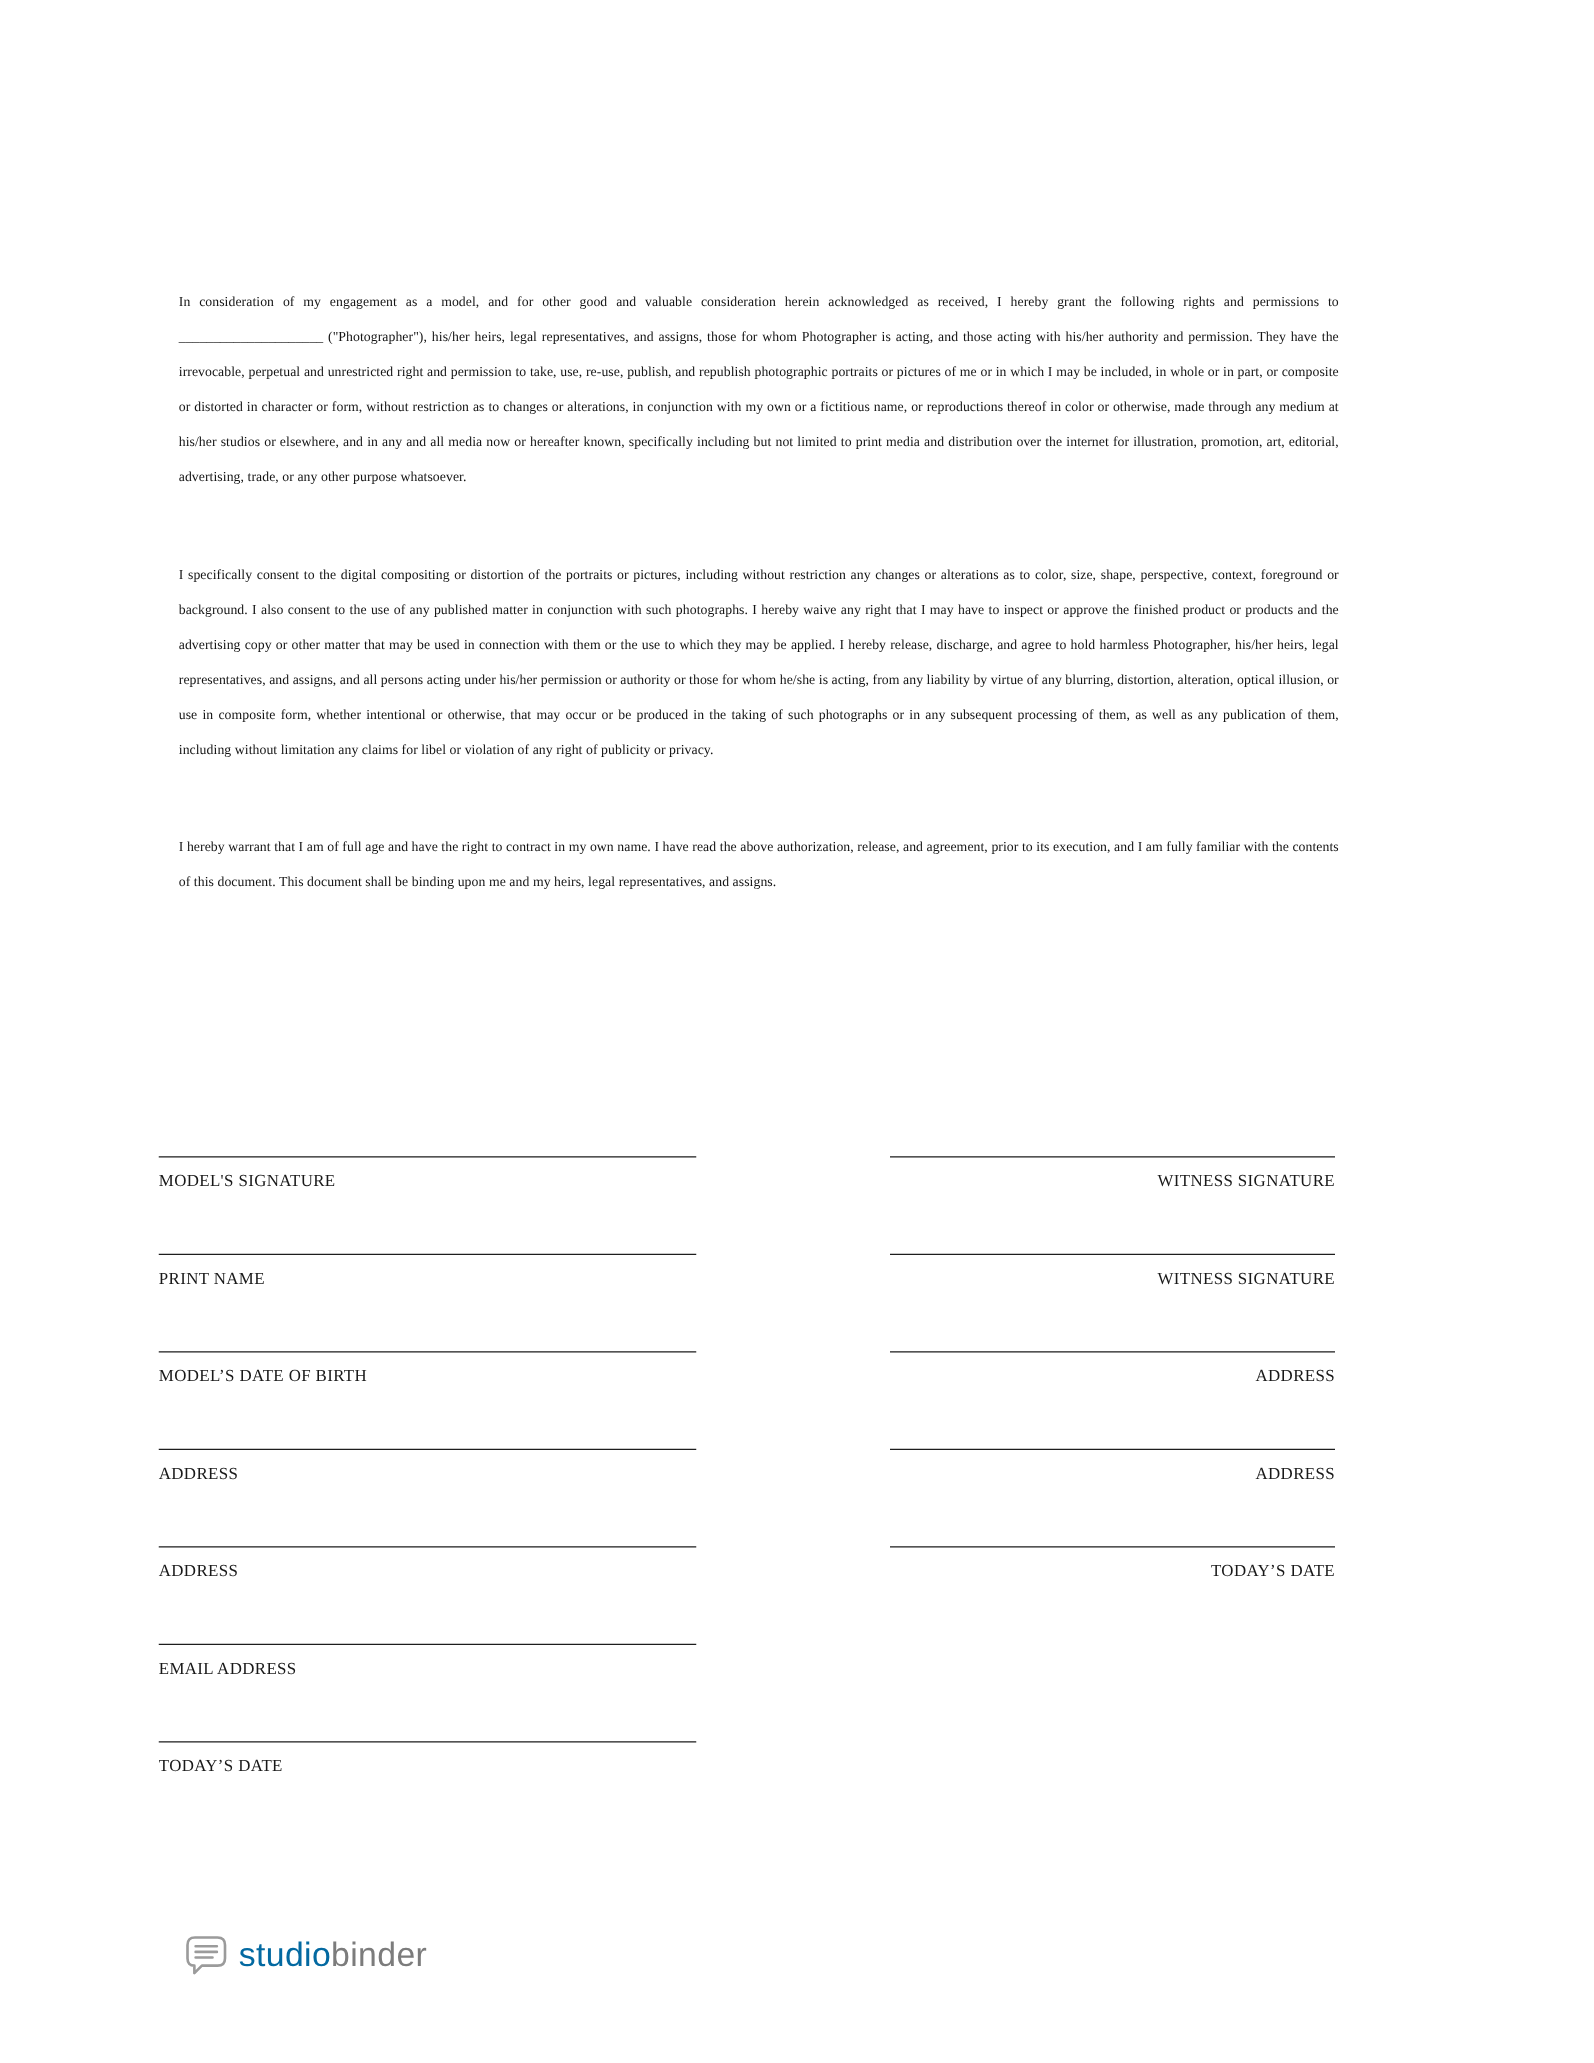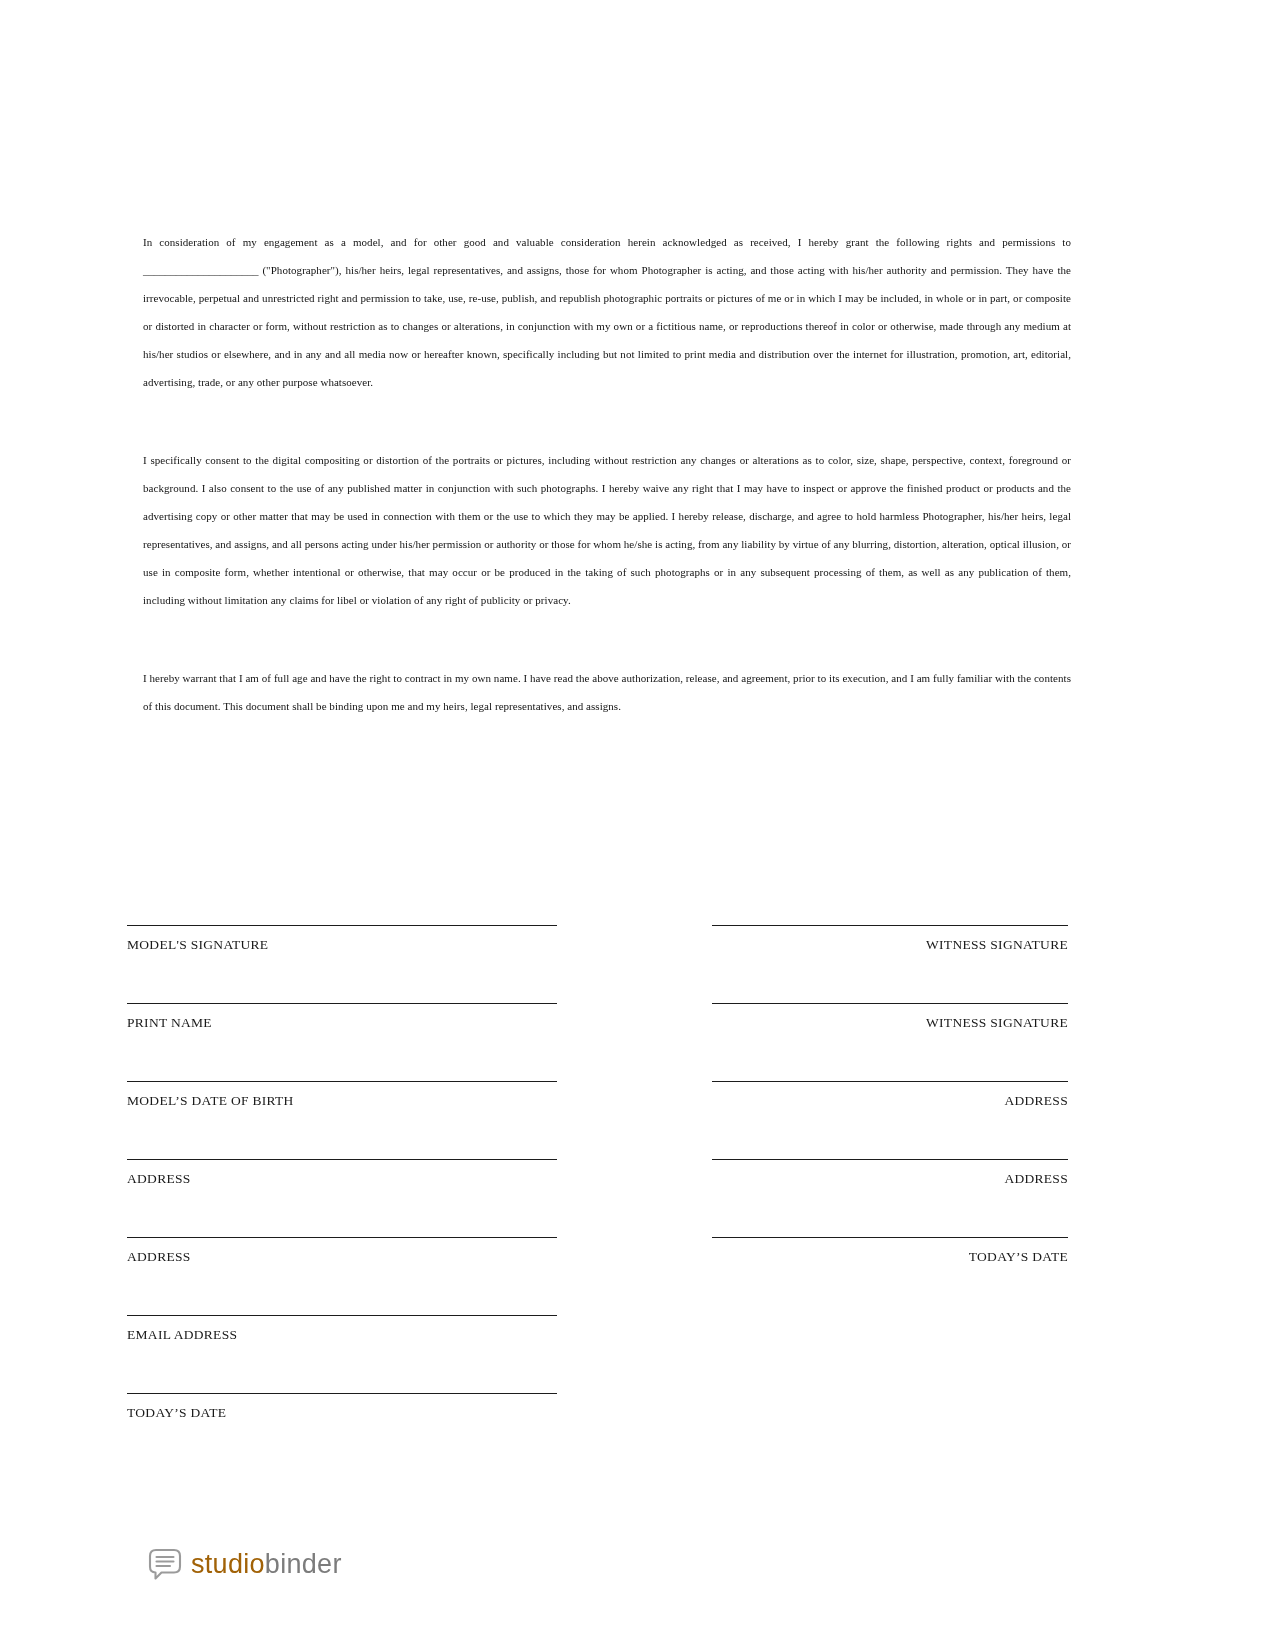--- a/index.html
+++ b/index.html
@@ -26,21 +26,21 @@
   .footer{
     position:absolute;left:148px;top:1546px;height:36px;
     display:flex;align-items:center;
   }
   .logo{display:flex;align-items:center;}
   .bubble-icon{display:block;margin-right:9px;}
   .brand{
     font-family:"Liberation Sans",sans-serif;font-size:27px;letter-spacing:.3px;
     white-space:nowrap;
   }
-  .brand-studio{color:#a16207;}
+  .brand-studio{color:#0369a1;}
   .brand-binder{color:#7c7c7c;}
   .disclaimer{
     margin-left:27px;font-family:"Liberation Sans",sans-serif;font-style:italic;
     font-size:15.5px;color:#697a88;white-space:nowrap;
   }
 </style>
 </head>
 <body>
 
 <div class="page">

